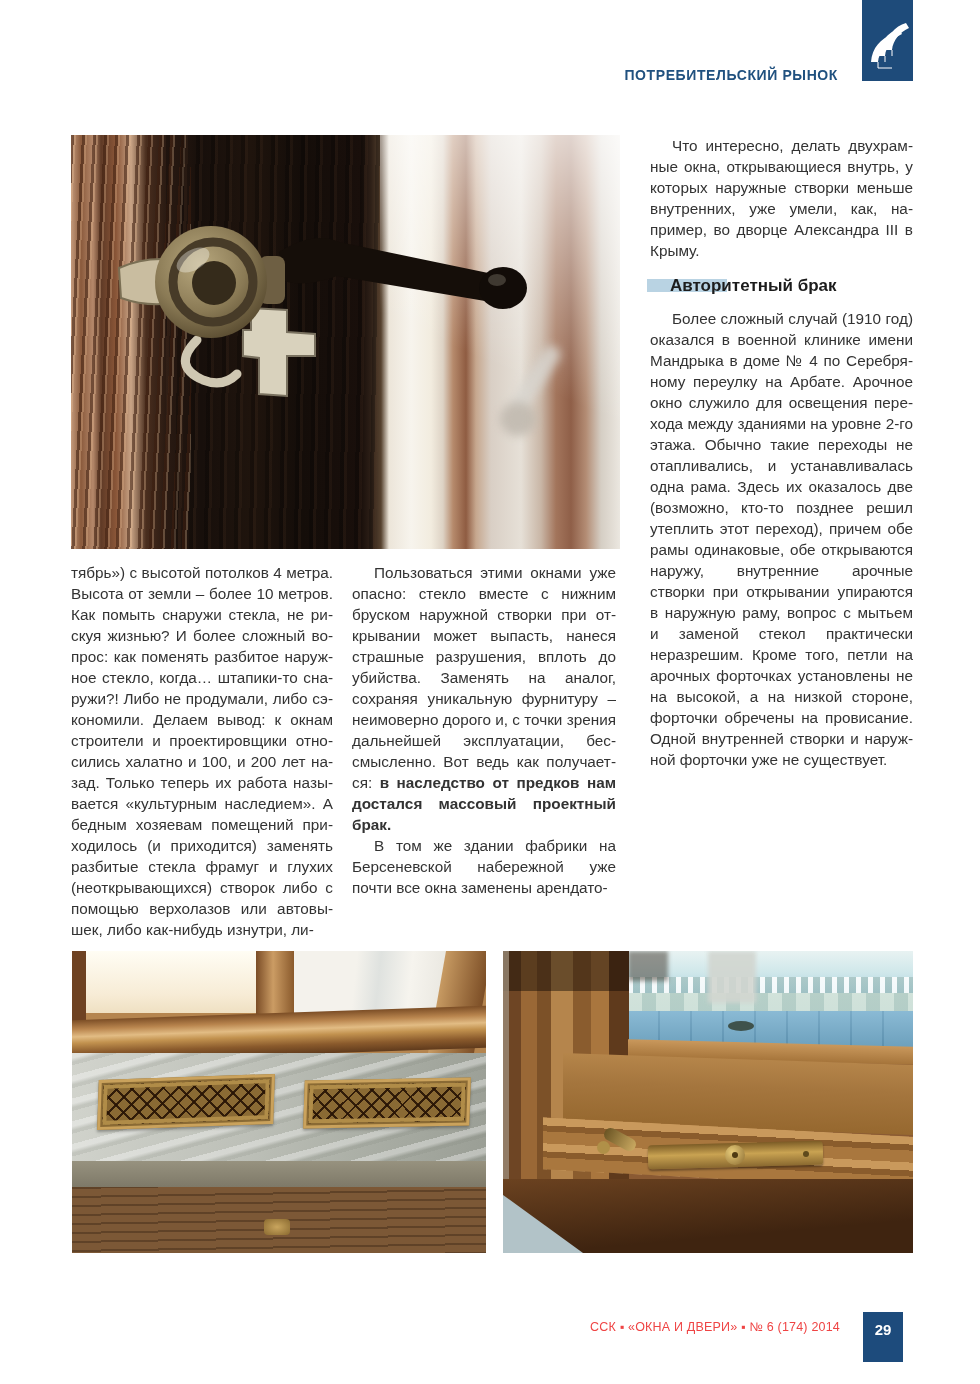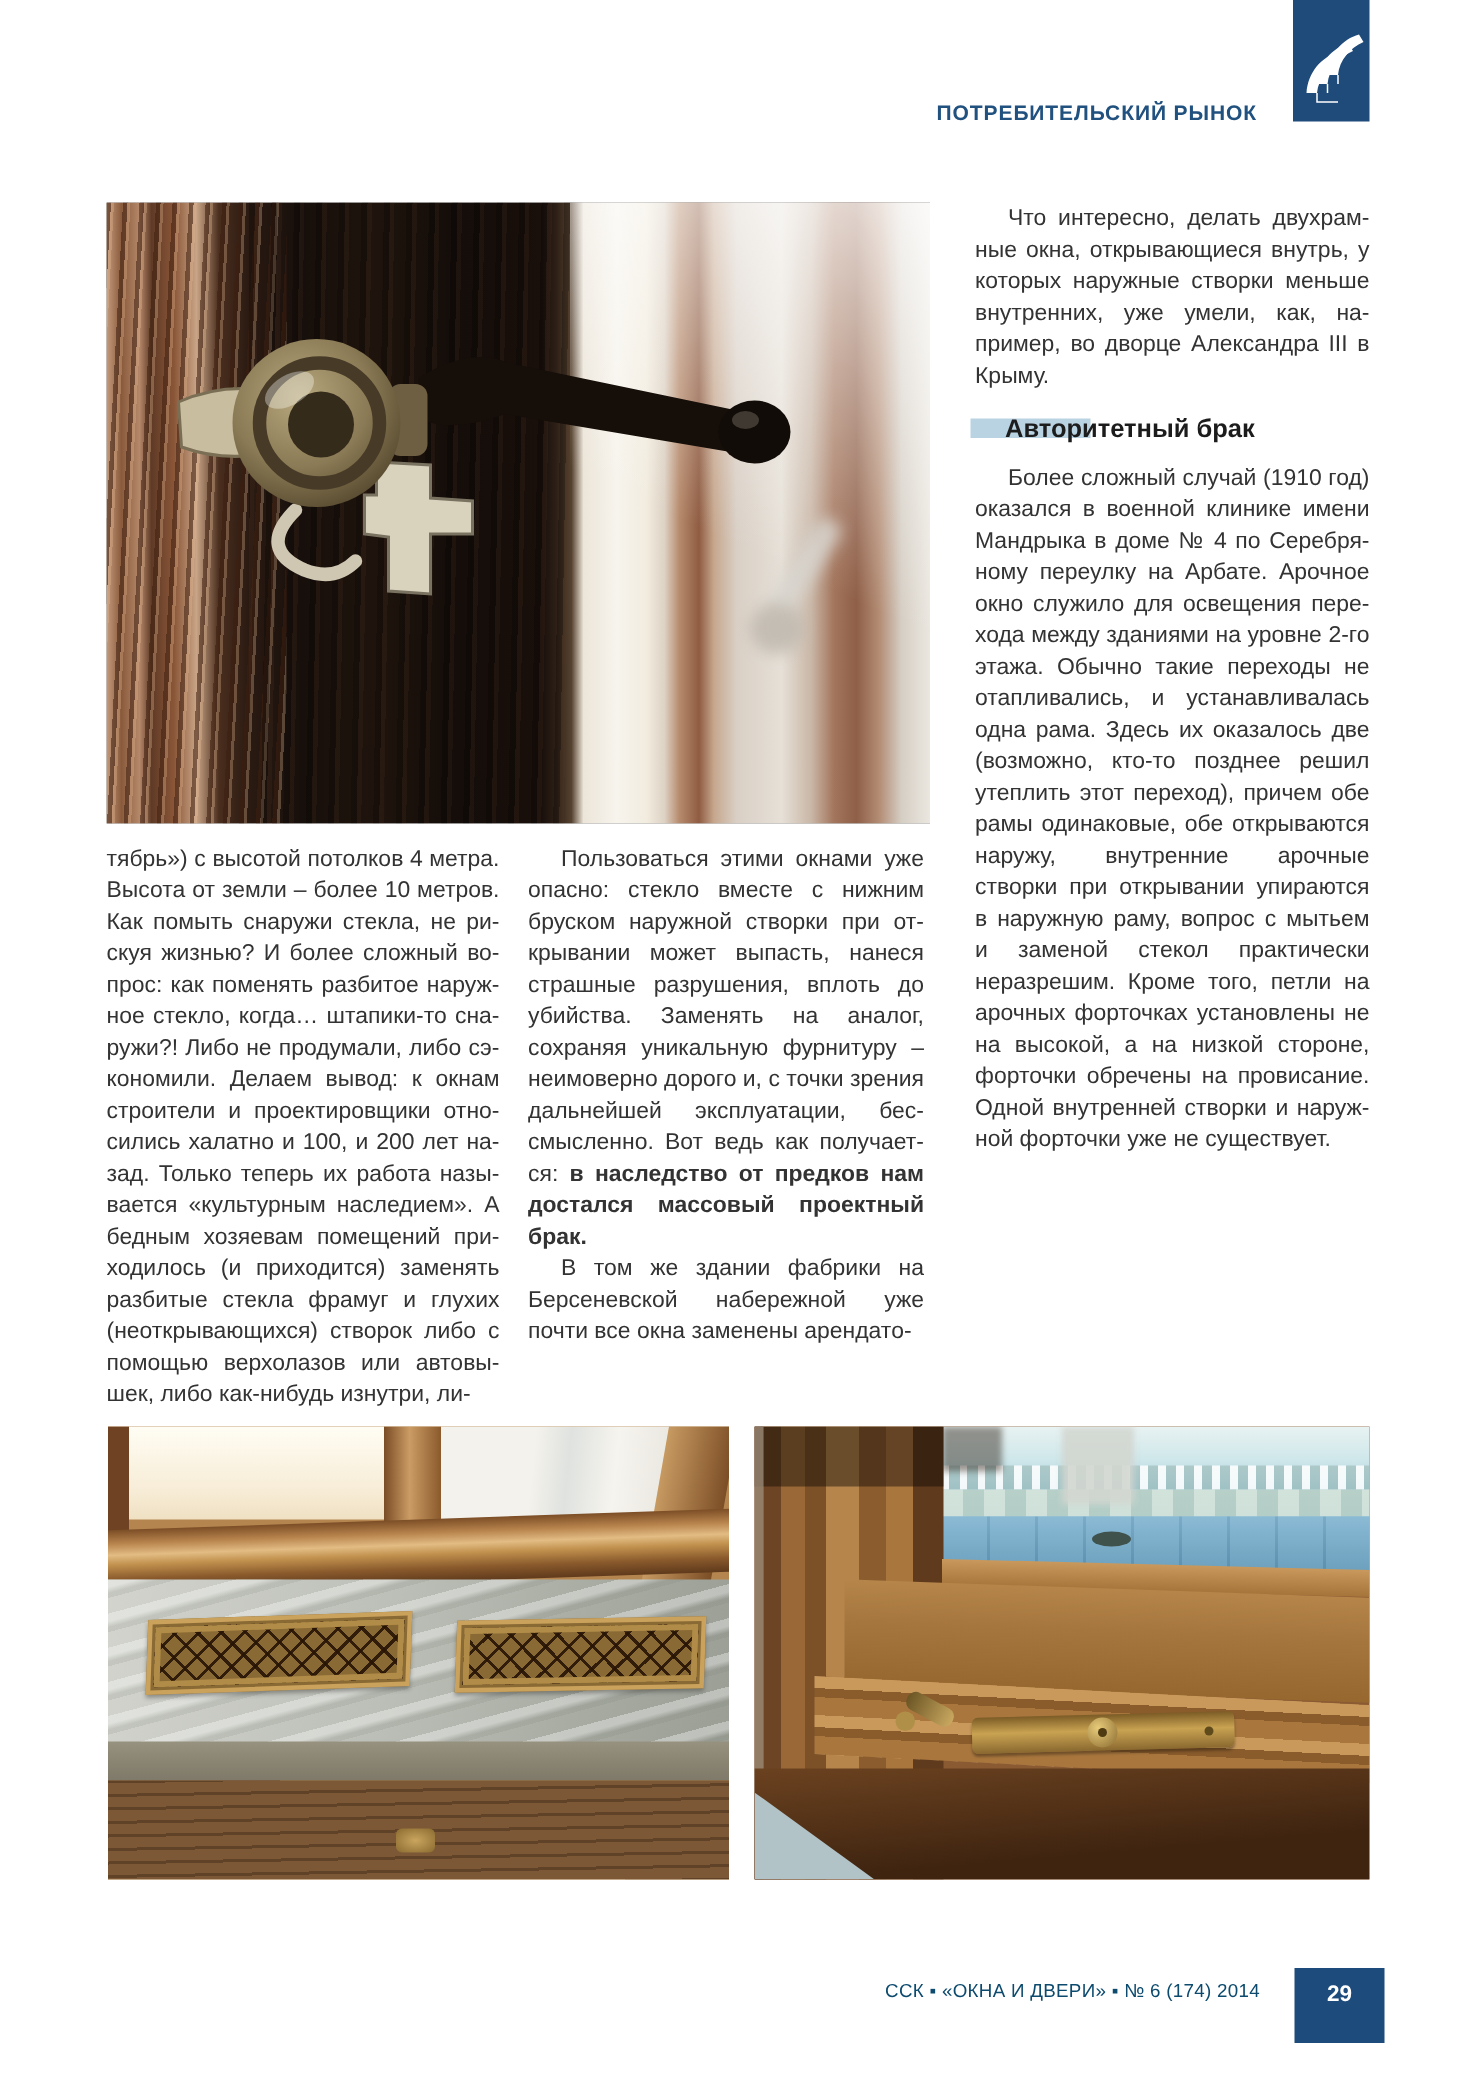--- a/index.html
+++ b/index.html
@@ -22,22 +22,22 @@
   #col-right{left:650px;top:135px;width:263px;}
   .subhead{position:relative;margin:15px 0 12px;font-size:17px;line-height:20px;
            font-weight:bold;color:#1c1c1c;padding-left:20px;text-align:left;}
   .subhead .swatch{position:absolute;left:-3px;top:3px;width:80px;height:13px;
            background:#b9d3e3;z-index:0;}
   .subhead .sh-text{position:relative;z-index:1;margin-top:32px;}
   b{font-weight:bold;}
 
   
   .footer-line{position:absolute;top:1320px;left:480px;width:360px;text-align:right;
-    font-size:12.5px;letter-spacing:.2px;color:#0c4a6e;}
-  .page-number{position:absolute;left:863px;top:1312px;width:60px;height:50px;
+    font-size:12.5px;letter-spacing:.2px;color:#ef4444;}
+  .page-number{position:absolute;left:863px;top:1312px;width:40px;height:50px;
     background:#1d4b7c;color:#fff;font-weight:bold;font-size:15px;text-align:center;
     padding-top:9px;box-sizing:border-box;}
 
   
   .photo{position:absolute;overflow:hidden;background:#888;}
   .layer{position:absolute;}
 
   
   #photo-main{left:71px;top:135px;width:549px;height:414px;}
   .pm-bg{left:0;top:0;width:100%;height:100%;background:linear-gradient(90deg,

